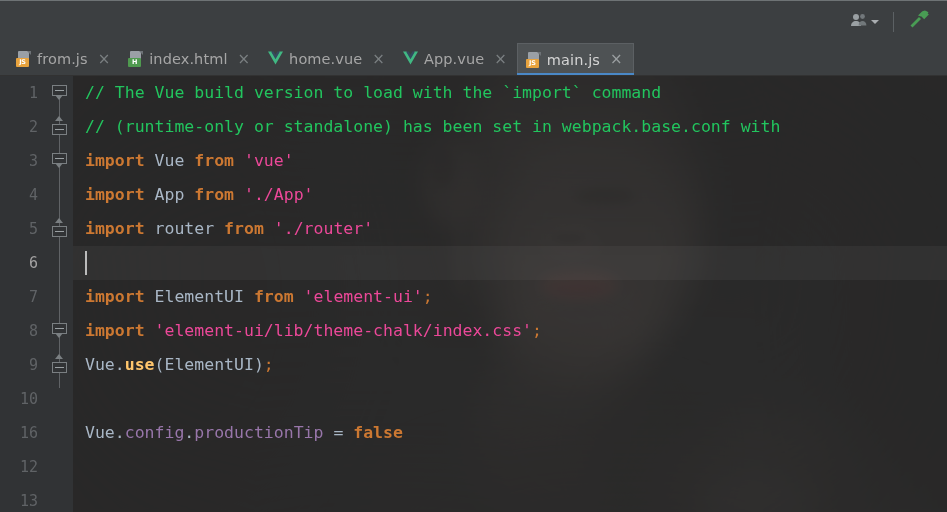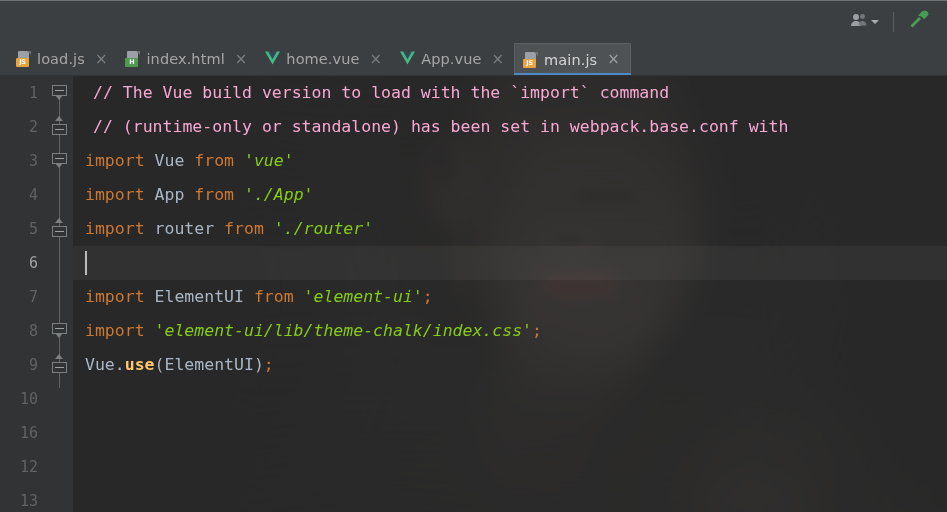--- a/index.html
+++ b/index.html
@@ -224,23 +224,23 @@
     white-space:pre;
     padding-left:12px;
     color:#a9b7c6;
   }
   .codeline.current {
     background:rgba(255,255,255,.045);
   }
   .caret {
     position:absolute; left:12px; top:5px; width:2px; height:24px; background:#bbbbbb;
   }
-  .tk-comment  { color:#f9a8d4;margin-left:8px; }
-  .tk-kw       { color:#cc7832; }
-  .tk-str      { color:#84cc16;font-style:italic; }
+  .tk-comment  { color:#22c55e; }
+  .tk-kw       { color:#cc7832;font-weight:bold; }
+  .tk-str      { color:#ec4899; }
   .tk-ident    { color:#a9b7c6; }
   .tk-fn       { color:#ffc66d;font-weight:bold; }
   .tk-prop     { color:#9876aa; }
   .tk-punct    { color:#cc7832; }
   .tk-plain    { color:#a9b7c6; }
 
   
   .vscroll {
     position:absolute; right:0; top:0; width:0px; height:100%;
   }
@@ -281,21 +281,21 @@
   </div>
 
   <div class="tabbar">
 
     <div class="tab">
       <span class="fi">
         <span class="page"></span>
           <span class="fold"></span>
         <span class="badge js">JS</span>
       </span>
-      <span class="tab-label">load.js</span>
+      <span class="tab-label">from.js</span>
       <span class="tab-close">×</span>
     </div>
 
     <div class="tab">
       <span class="fi">
         <span class="page"></span>
           <span class="fold"></span>
         <span class="badge html">H</span>
       </span>
       <span class="tab-label">index.html</span>
@@ -430,20 +430,21 @@
         <div class="codeline"><span class="tk-kw">import</span><span class="tk-plain"> </span><span class="tk-ident">Vue</span><span class="tk-plain"> </span><span class="tk-kw">from</span><span class="tk-plain"> </span><span class="tk-str">'vue'</span></div>
         <div class="codeline"><span class="tk-kw">import</span><span class="tk-plain"> </span><span class="tk-ident">App</span><span class="tk-plain"> </span><span class="tk-kw">from</span><span class="tk-plain"> </span><span class="tk-str">'./App'</span></div>
         <div class="codeline"><span class="tk-kw">import</span><span class="tk-plain"> </span><span class="tk-ident">router</span><span class="tk-plain"> </span><span class="tk-kw">from</span><span class="tk-plain"> </span><span class="tk-str">'./router'</span></div>
         <div class="codeline current">
           <span class="caret"></span>
         </div>
         <div class="codeline"><span class="tk-kw">import</span><span class="tk-plain"> </span><span class="tk-ident">ElementUI</span><span class="tk-plain"> </span><span class="tk-kw">from</span><span class="tk-plain"> </span><span class="tk-str">'element-ui'</span><span class="tk-punct">;</span></div>
         <div class="codeline"><span class="tk-kw">import</span><span class="tk-plain"> </span><span class="tk-str">'element-ui/lib/theme-chalk/index.css'</span><span class="tk-punct">;</span></div>
         <div class="codeline"><span class="tk-ident">Vue</span><span class="tk-plain">.</span><span class="tk-fn">use</span><span class="tk-plain">(</span><span class="tk-ident">ElementUI</span><span class="tk-plain">)</span><span class="tk-punct">;</span></div>
         <div class="codeline"></div>
+        <div class="codeline"><span class="tk-ident">Vue</span><span class="tk-plain">.</span><span class="tk-prop">config</span><span class="tk-plain">.</span><span class="tk-prop">productionTip</span><span class="tk-plain"> </span><span class="tk-plain">=</span><span class="tk-plain"> </span><span class="tk-kw">false</span></div>
         <div class="codeline"></div>
       </div>
 
       <div class="vscroll"></div>
 
     </div>
   </div>
 
 </div>
 

